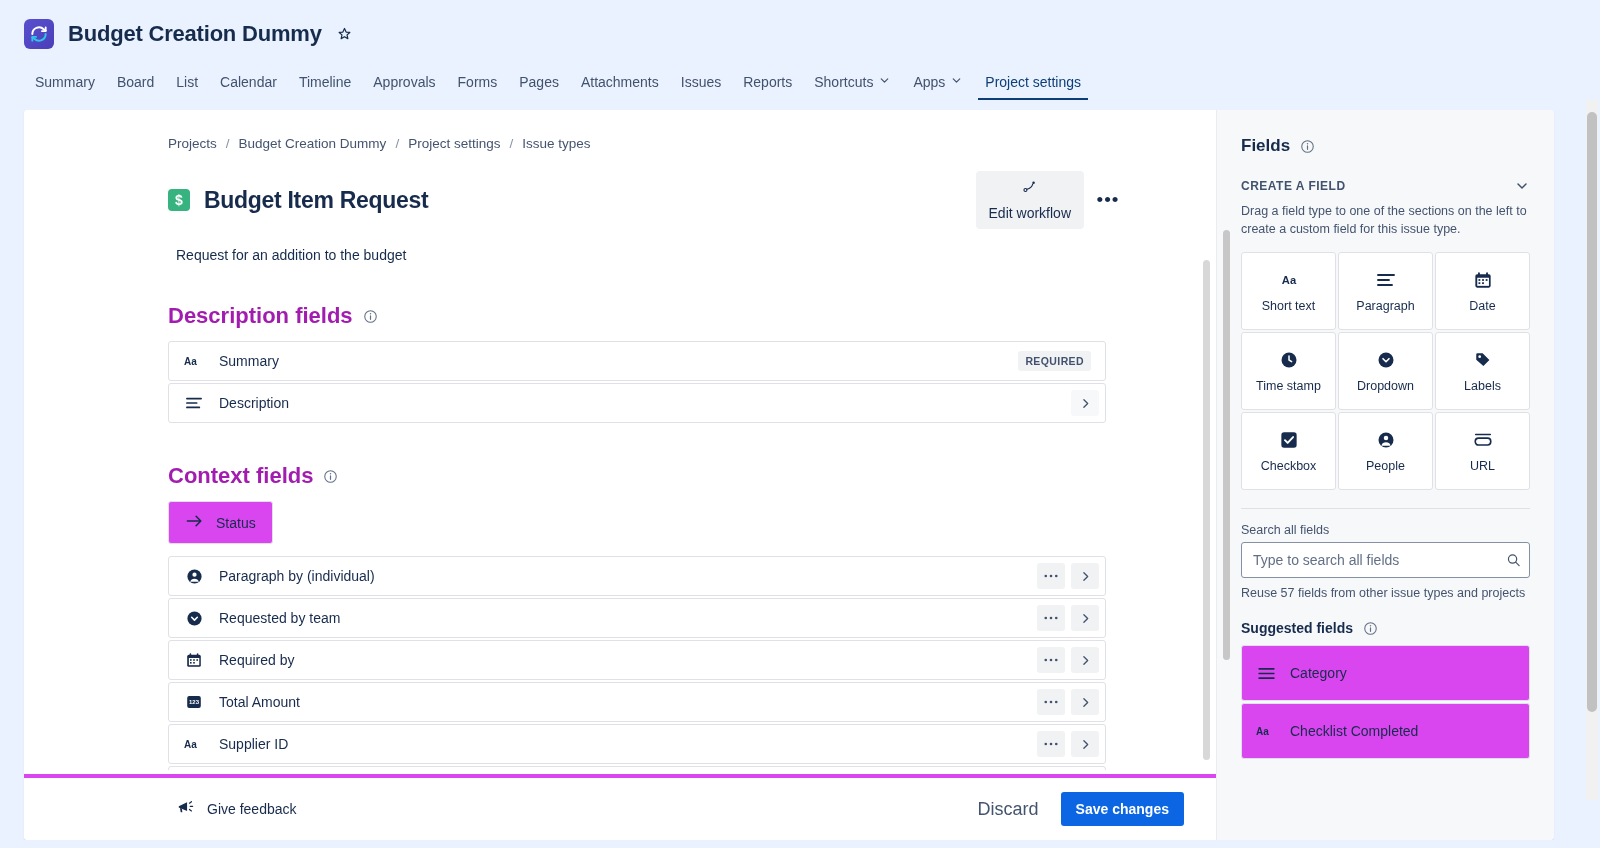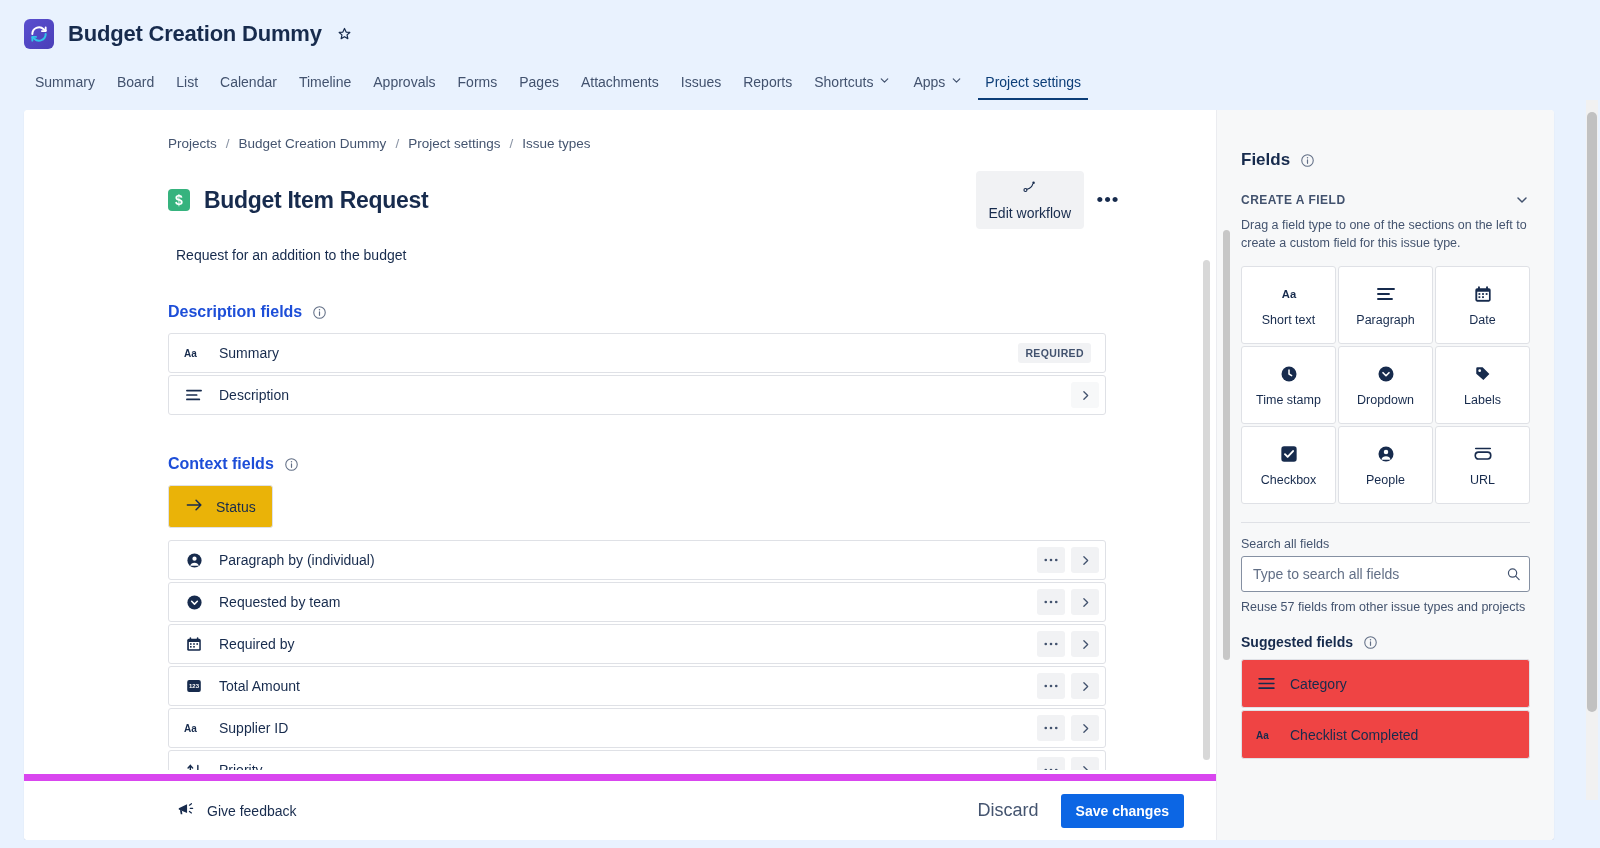--- a/index.html
+++ b/index.html
@@ -78,21 +78,21 @@
     width: 32px; height: 32px; border: none; background: transparent;
     border-radius: 4px; cursor: pointer; color: #172B4D;
     display: flex; align-items: center; justify-content: center; font-size: 19px; letter-spacing:1px;
   }
   .issue-desc { padding-left: 152px; margin-top: 18px; font-size: 14px; color: #172B4D; }
 
   .section-title-row {
     display: flex; align-items: center; gap: 10px;
     padding-left: 144px; margin-top: 40px; margin-bottom: 12px;
   }
-  .section-title { font-size: 16px; font-weight: 700; color: #1d4ed8; }
+  .section-title { font-size: 22px; font-weight: 700; color: #a21caf; }
   .info-icon { color: #626F86; display: flex; align-items: center; }
 
   .field-list { padding-left: 144px; padding-right: 110px; }
   .field-row {
     display: flex; align-items: center;
     height: 40px; background: #fff;
     border: 1px solid #DFE1E6; border-radius: 3px;
     margin-bottom: 2px; padding: 0 6px 0 14px;
   }
   .fr-icon { width: 22px; display: flex; align-items: center; justify-content: center; color: #172B4D; flex: 0 0 auto; }
@@ -106,54 +106,54 @@
     width: 28px; height: 26px; border: none; background: #F1F2F4; border-radius: 3px;
     display: flex; align-items: center; justify-content: center; cursor: pointer;
     color: #42526E; font-size: 14px;
   }
   .mini-btn.plain { background: #F7F8F9; }
 
   .status-btn {
     margin-left: 144px; margin-bottom: 12px;
     display: inline-flex; align-items: center; gap: 12px;
     border: 1px solid #DFE1E6; border-radius: 3px;
-    background: #eab308; padding: 11px 16px; cursor: pointer;
+    background: #d946ef; padding: 11px 16px; cursor: pointer;
     font-size: 14px; color: #172B4D; font-family: "Liberation Sans", sans-serif;
   }
 
   
   .inner-scrollbar {
     position: absolute; right: 6px; top: 150px;
     width: 7px; height: 500px; background: #D8D8D8; border-radius: 4px;
   }
 
   
   .footer {
     position: absolute; left: 0; bottom: 0; width: 1192px; height: 66px;
-    background: #fff; border-top: 7px solid #d946ef;
+    background: #fff; border-top: 4px solid #d946ef;
     display: flex; align-items: center; padding: 0 32px 0 152px;
   }
   .feedback { display: flex; align-items: center; gap: 12px; font-size: 14px; color: #172B4D; cursor: pointer; }
   .footer-actions { margin-left: auto; display: flex; align-items: center; gap: 10px; }
   .btn-discard {
     background: transparent; border: none; padding: 8px 12px;
     font-size: 18px; color: #44546F; cursor: pointer; border-radius: 3px;
     font-family: "Liberation Sans", sans-serif;
   }
   .btn-primary {
     background: #0C66E4; border: none; border-radius: 3px;
     padding: 9px 15px; font-size: 14px; font-weight: 600; color: #fff;
     cursor: pointer; font-family: "Liberation Sans", sans-serif;
   }
 
   
   .right-pane {
     width: 338px; height: 730px; background: #F7F8F9;
     border-left: 1px solid #EBECF0;
-    padding: 40px 24px 0 24px; position: relative; overflow: hidden;
+    padding: 26px 24px 0 24px; position: relative; overflow: hidden;
     flex: 0 0 auto;
   }
   .rp-head { display: flex; align-items: center; gap: 10px; }
   .rp-title { font-size: 17px; font-weight: 600; color: #172B4D; }
   .rp-sub-row { display: flex; align-items: center; margin-top: 22px; }
   .rp-sub { font-size: 12px; font-weight: 700; letter-spacing: 0.5px; color: #42526E; }
   .rp-chevron { margin-left: auto; color: #42526E; display: flex; cursor: pointer; }
   .rp-desc { font-size: 12.5px; color: #44546F; line-height: 1.45; margin-top: 8px; }
 
   .type-grid { display: grid; grid-template-columns: repeat(3, 1fr); gap: 2px; margin-top: 14px; }
@@ -176,22 +176,22 @@
   .search-input::placeholder { color: #626F86; }
   .search-icon-btn {
     position: absolute; right: 9px; top: 50%; transform: translateY(-50%);
     background: none; border: none; cursor: pointer; color: #42526E; display: flex;
   }
   .reuse-text { font-size: 12.5px; color: #44546F; margin-top: 8px; }
 
   .sugg-head { display: flex; align-items: center; gap: 10px; margin-top: 20px; margin-bottom: 9px; }
   .sugg-title { font-size: 14px; font-weight: 700; color: #172B4D; }
   .sugg-item {
-    background: #ef4444; border: 1px solid #DFE1E6; border-radius: 3px;
-    height: 49px; display: flex; align-items: center; gap: 14px;
+    background: #d946ef; border: 1px solid #DFE1E6; border-radius: 3px;
+    height: 56px; display: flex; align-items: center; gap: 14px;
     padding: 0 14px; margin-bottom: 2px; cursor: grab;
   }
   .sugg-icon { width: 20px; display: flex; align-items: center; justify-content: center; color: #172B4D; }
   .sugg-label { font-size: 14px; color: #172B4D; }
 
   .rp-scrollbar {
     position: absolute; left: 6px; top: 120px;
     width: 7px; height: 430px; background: #C7C7C7; border-radius: 4px;
   }
   

